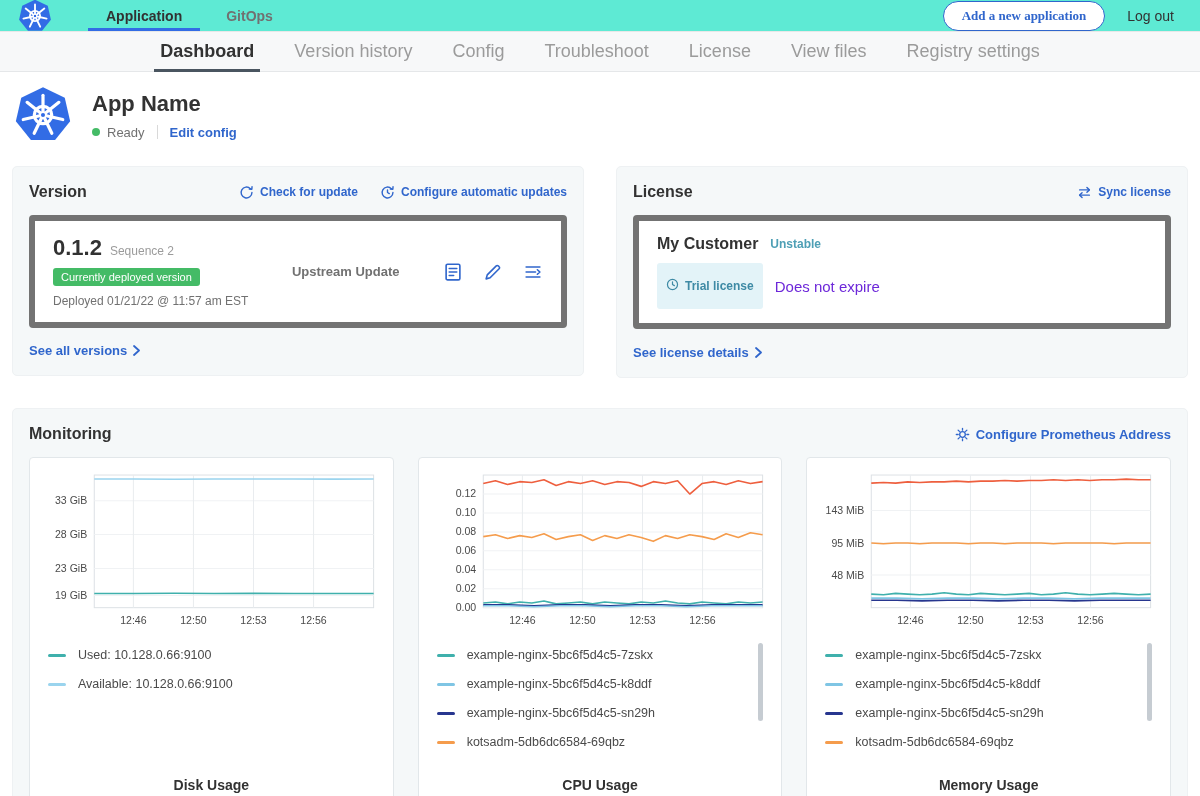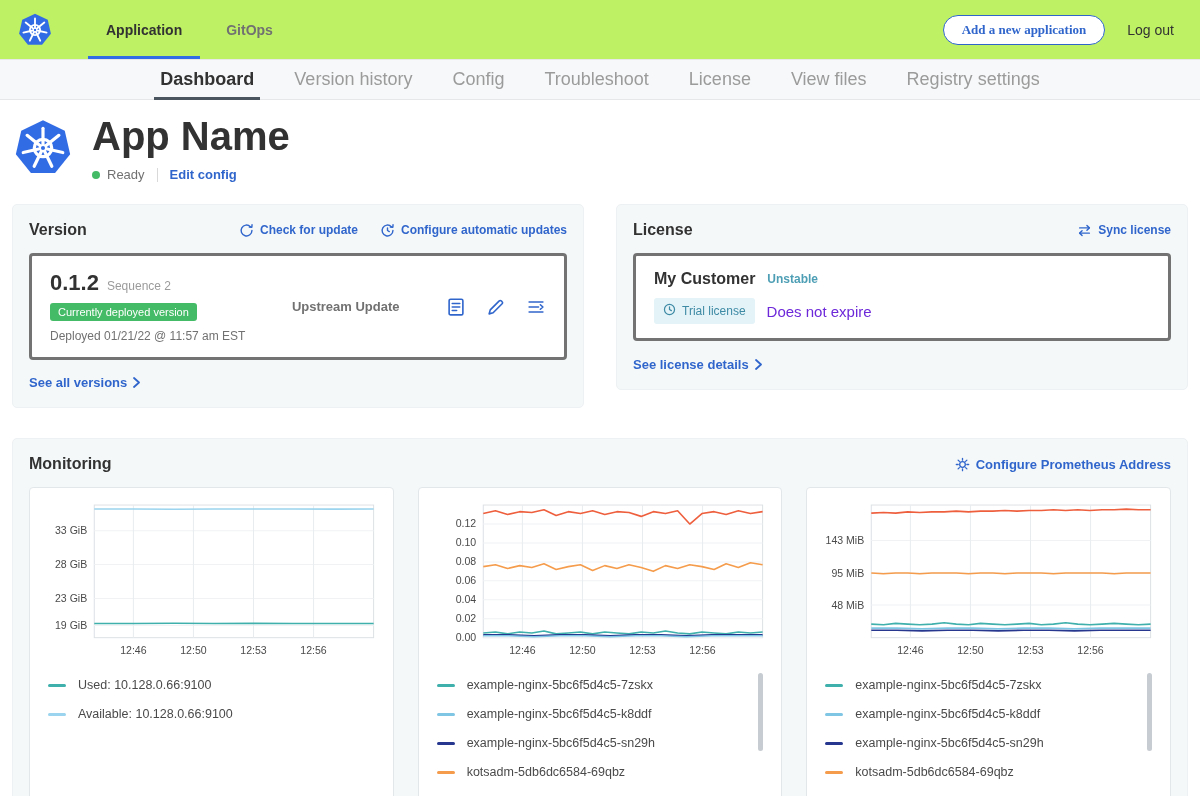--- a/index.html
+++ b/index.html
@@ -1,21 +1,21 @@
 <!DOCTYPE html>
 <html style="--brand: #326CE5; --link: #3066CC; --green: #44BB66; --teal: #4E9FB5; --trial_bg: #E3F3F8; --trial_text: #3E8AA5; --card_bg: #F5F8F9;"><head>
 <meta charset="utf-8">
 <style>
   *{box-sizing:border-box;margin:0;padding:0}
   html,body{width:1200px}
   body{height:796px;font-family:"Liberation Sans","DejaVu Sans",sans-serif;background:#fff;color:#323232;overflow:hidden}
   a{text-decoration:none;cursor:pointer}
 
   
-  .topnav{height:60px;display:flex;justify-content:space-between;align-items:center;padding:0 26px 0 18px;border-bottom:1px solid #e8e8e8;background:#bef264}
+  .topnav{height:32px;display:flex;justify-content:space-between;align-items:center;padding:0 26px 0 18px;border-bottom:1px solid #e8e8e8;background:#5eead4}
   .topnav-left{display:flex;align-items:center;height:100%}
   .brand-logo{color:var(--brand);display:block}
   .brand-logo svg{width:34px;height:34px;display:block}
   .top-tabs{display:flex;height:100%;margin-left:32px}
   .top-tab{display:flex;align-items:center;padding:0 22px;font-size:14px;color:#717171;font-weight:bold;cursor:pointer;position:relative}
   .top-tab.active{color:#323232}
   .top-tab.active::after{content:"";position:absolute;left:4px;right:4px;bottom:0;height:3px;background:var(--brand)}
   .topnav-right{display:flex;align-items:center;gap:22px}
   .add-app-btn{background:#fff;border:1px solid var(--link);color:var(--link);font-weight:bold;font-size:13px;padding:6px 18px;border-radius:17px;cursor:pointer;font-family:Liberation Serif, serif}
   .logout{font-size:14px;color:#323232;cursor:pointer}
@@ -24,58 +24,58 @@
   .subnav{height:40px;background:#f7f8f9;border-bottom:1px solid #e5e7e9;display:flex;justify-content:center}
   .subnav-items{display:flex;height:100%}
   .subnav-item{display:flex;align-items:center;padding:0 20px;font-size:18px;color:#9b9b9b;cursor:pointer;position:relative}
   .subnav-item.active{color:#323232;font-weight:bold}
   .subnav-item.active::after{content:"";position:absolute;left:14px;right:14px;bottom:-1px;height:3px;background:#4a5560}
 
   
   .app-header{display:flex;align-items:center;gap:20px;padding:14px 24px 22px 14px}
   .app-logo{color:var(--brand)}
   .app-logo svg{width:58px;height:58px;display:block}
-  .app-title{font-size:40px;font-weight:bold;color:#323232}
+  .app-title{font-size:22px;font-weight:bold;color:#323232}
   .app-status-row{display:flex;align-items:center;margin-top:8px;font-size:13px}
   .status-dot{width:8px;height:8px;border-radius:50%;background:var(--green);margin-right:7px}
   .status-text{color:#717171}
   .vdivider{width:1px;height:14px;background:#d9d9d9;margin:0 12px}
 
   
   .link{color:var(--link);font-size:12px;font-weight:bold;display:inline-flex;align-items:center;gap:6px}
   .link.lg{font-size:13px}
   .link .icon svg{display:block}
 
   
   .content{padding:0 12px}
   .cards-row{display:flex;gap:32px;align-items:flex-start;margin-bottom:30px}
   .card{background:var(--card_bg);border:1px solid #eef1f3;border-radius:5px;padding:16px}
   .cards-row .card{flex:1}
   .card-head{display:flex;justify-content:space-between;align-items:center;margin-bottom:14px}
   .card-head h2{font-size:16px;font-weight:bold;color:#323232}
   .head-links{display:flex;gap:22px;align-items:center}
-  .white-box{background:#fff;border:3px solid #737373;border-radius:4px;padding:14px 18px}
+  .white-box{background:#fff;border:6px solid #737373;border-radius:4px;padding:14px 18px}
 
   .version-box{display:flex;align-items:center;justify-content:space-between}
   .version-row{display:flex;align-items:baseline;gap:8px}
   .version-number{font-size:22px;font-weight:bold}
   .sequence{font-size:12px;color:#9b9b9b}
   .deployed-badge{display:inline-block;margin:7px 0 8px;background:var(--green);color:#fff;font-size:11px;font-weight:normal;padding:3px 8px;border-radius:3px}
   .deployed-at{font-size:12px;color:#717171}
   .upstream{font-size:13px;color:#717171;font-weight:bold}
   .version-actions{display:flex;gap:20px;align-items:center}
   .icon-btn{color:var(--link);cursor:pointer;background:none;border:none;padding:0}
   .icon-btn svg{display:block}
   .see-all{margin-top:15px}
 
   .customer-row{display:flex;align-items:center;gap:12px}
   .customer-name{font-size:16px;font-weight:bold}
   .channel{font-size:12px;color:var(--teal);font-weight:bold}
   .license-row2{display:flex;align-items:center;gap:12px;margin-top:10px}
-  .trial-badge{display:inline-flex;align-items:center;gap:6px;background:var(--trial_bg);color:var(--trial_text);font-size:12px;font-weight:normal;padding:5px 9px;border-radius:3px}
+  .trial-badge{display:inline-flex;align-items:center;gap:6px;background:var(--trial_bg);color:var(--trial_text);font-size:12px;font-weight:bold;padding:15px 9px;border-radius:3px}
   .expiry{font-size:15px;color:#6d28d9}
   .see-details{margin-top:16px}
 
   
   .monitoring-card{margin-bottom:12px}
   .charts-row{display:flex;gap:24px;margin-top:6px}
   .chart-card{flex:1;background:#fff;border:1px solid #e2e7ea;border-radius:4px;padding:10px 10px 16px;display:flex;flex-direction:column}
   .chart-svg{width:100%;height:auto;display:block}
   .chart-svg text{font-family:"Liberation Sans",sans-serif}
   .chart-legend{position:relative;height:122px;margin:10px 8px 0;overflow:hidden}

